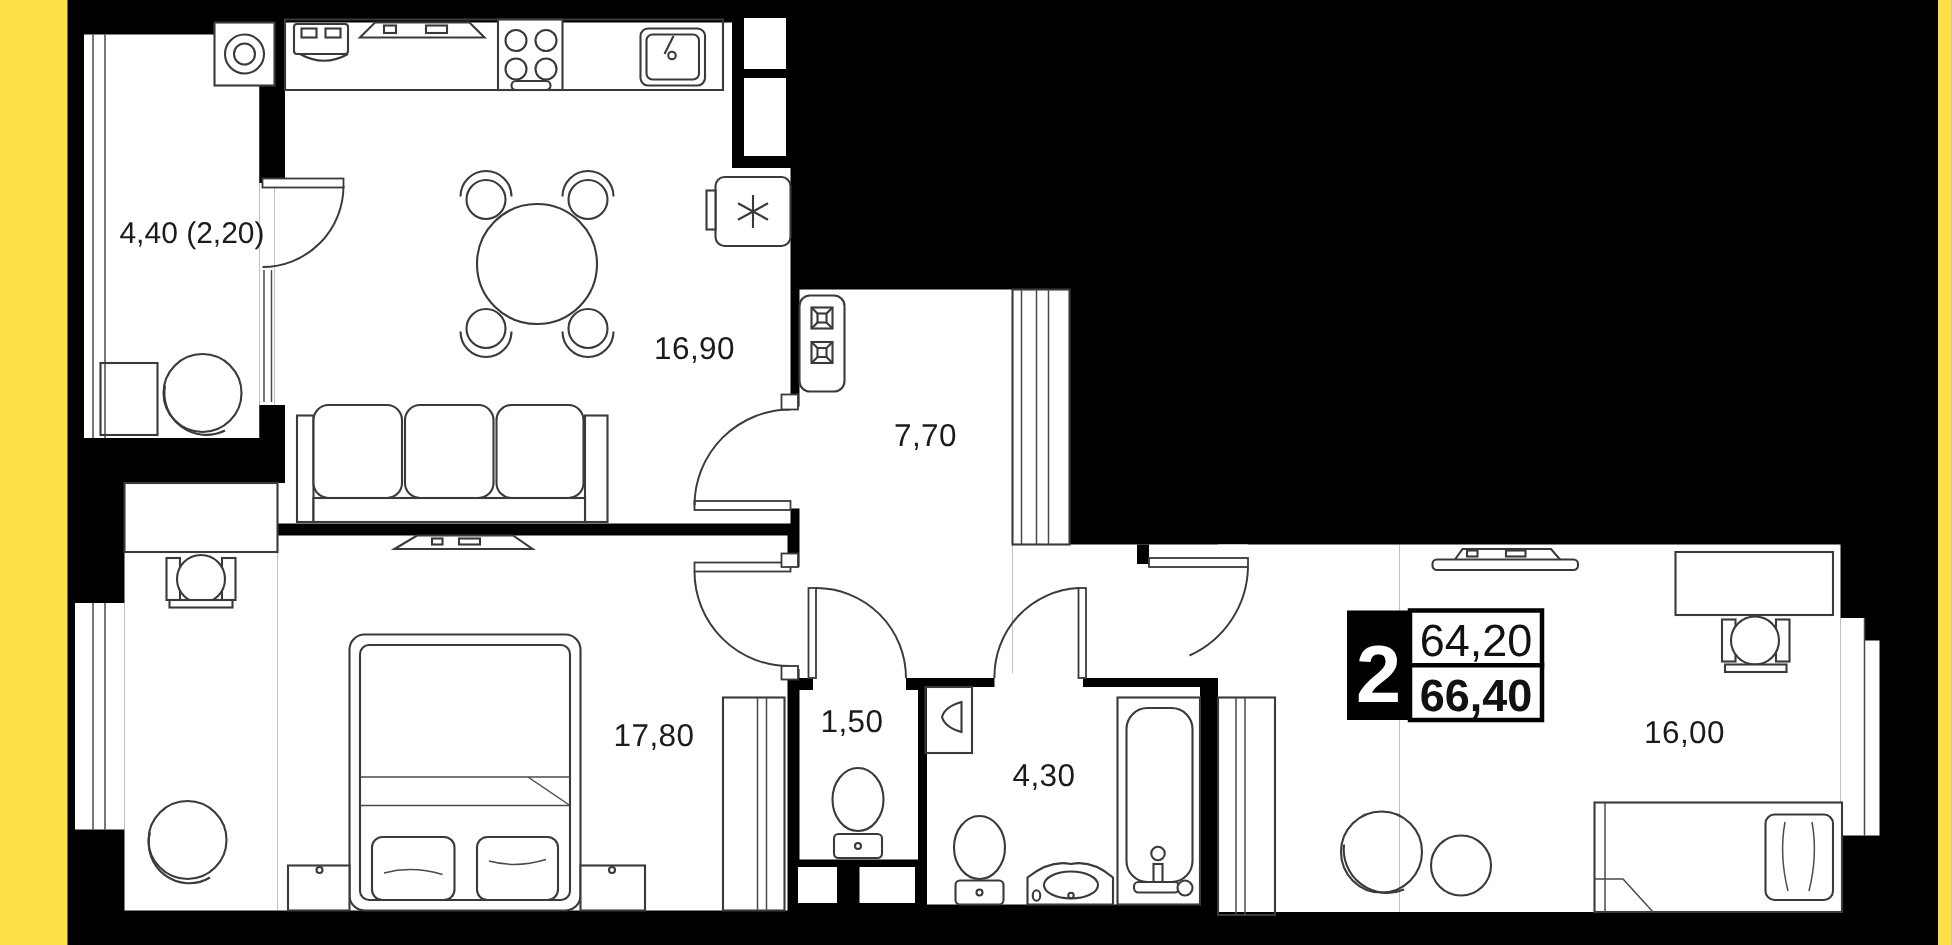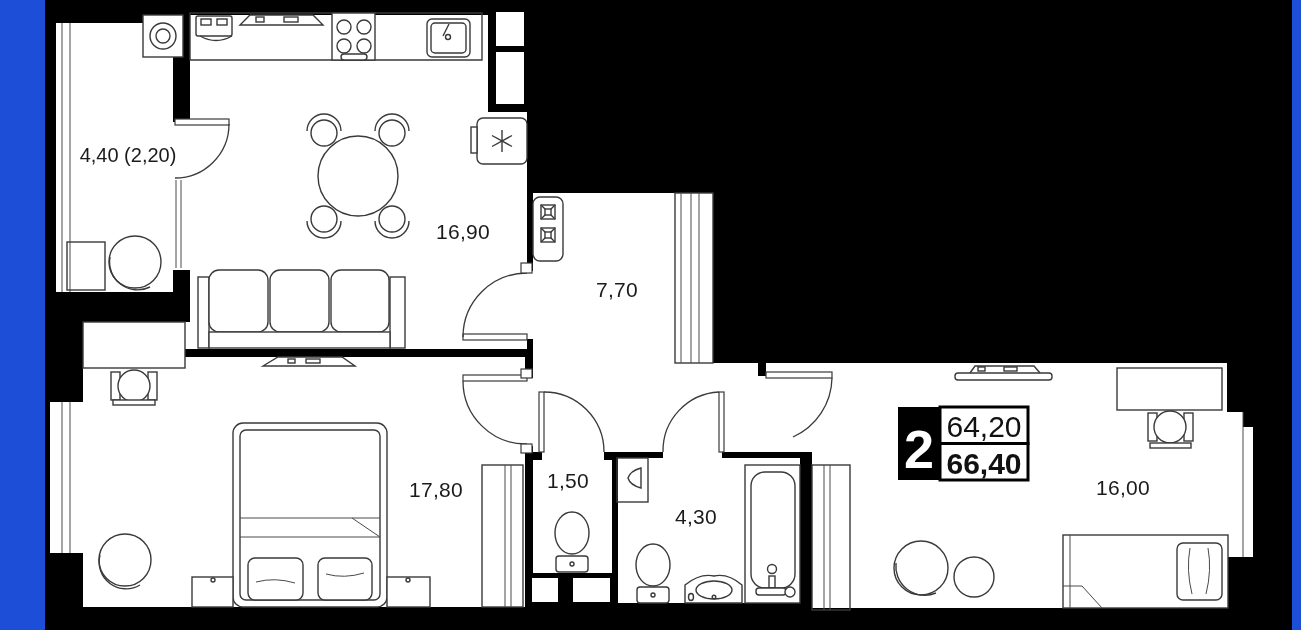--- a/index.html
+++ b/index.html
@@ -1,16 +1,16 @@
 <!DOCTYPE html>
 <html><head>
 <meta charset="utf-8">
 <style>
   html,body{margin:0;padding:0;background:#ffffff;}
-  .stage{position:relative;width:1301px;height:630px;background:#1d4ed8;overflow:hidden;
+  .stage{position:relative;width:1301px;height:630px;background:#fde047;overflow:hidden;
          font-family:"Liberation Sans",sans-serif;}
   svg{display:block}
   .room{fill:#ffffff;}
   .wall{fill:#000000;}
   .fur{fill:#ffffff;stroke:#3a3a3a;stroke-width:1.4;}
   .furn{fill:none;stroke:#3a3a3a;stroke-width:1.4;}
   .thin{fill:none;stroke:#4a4a4a;stroke-width:1;}
   .door{fill:none;stroke:#3a3a3a;stroke-width:1.3;}
   .leaf{fill:#ffffff;stroke:#3a3a3a;stroke-width:1.2;}
   .lbl{font-family:"Liberation Sans",sans-serif;font-size:21px;fill:#1b1b1b;letter-spacing:.3px;}

